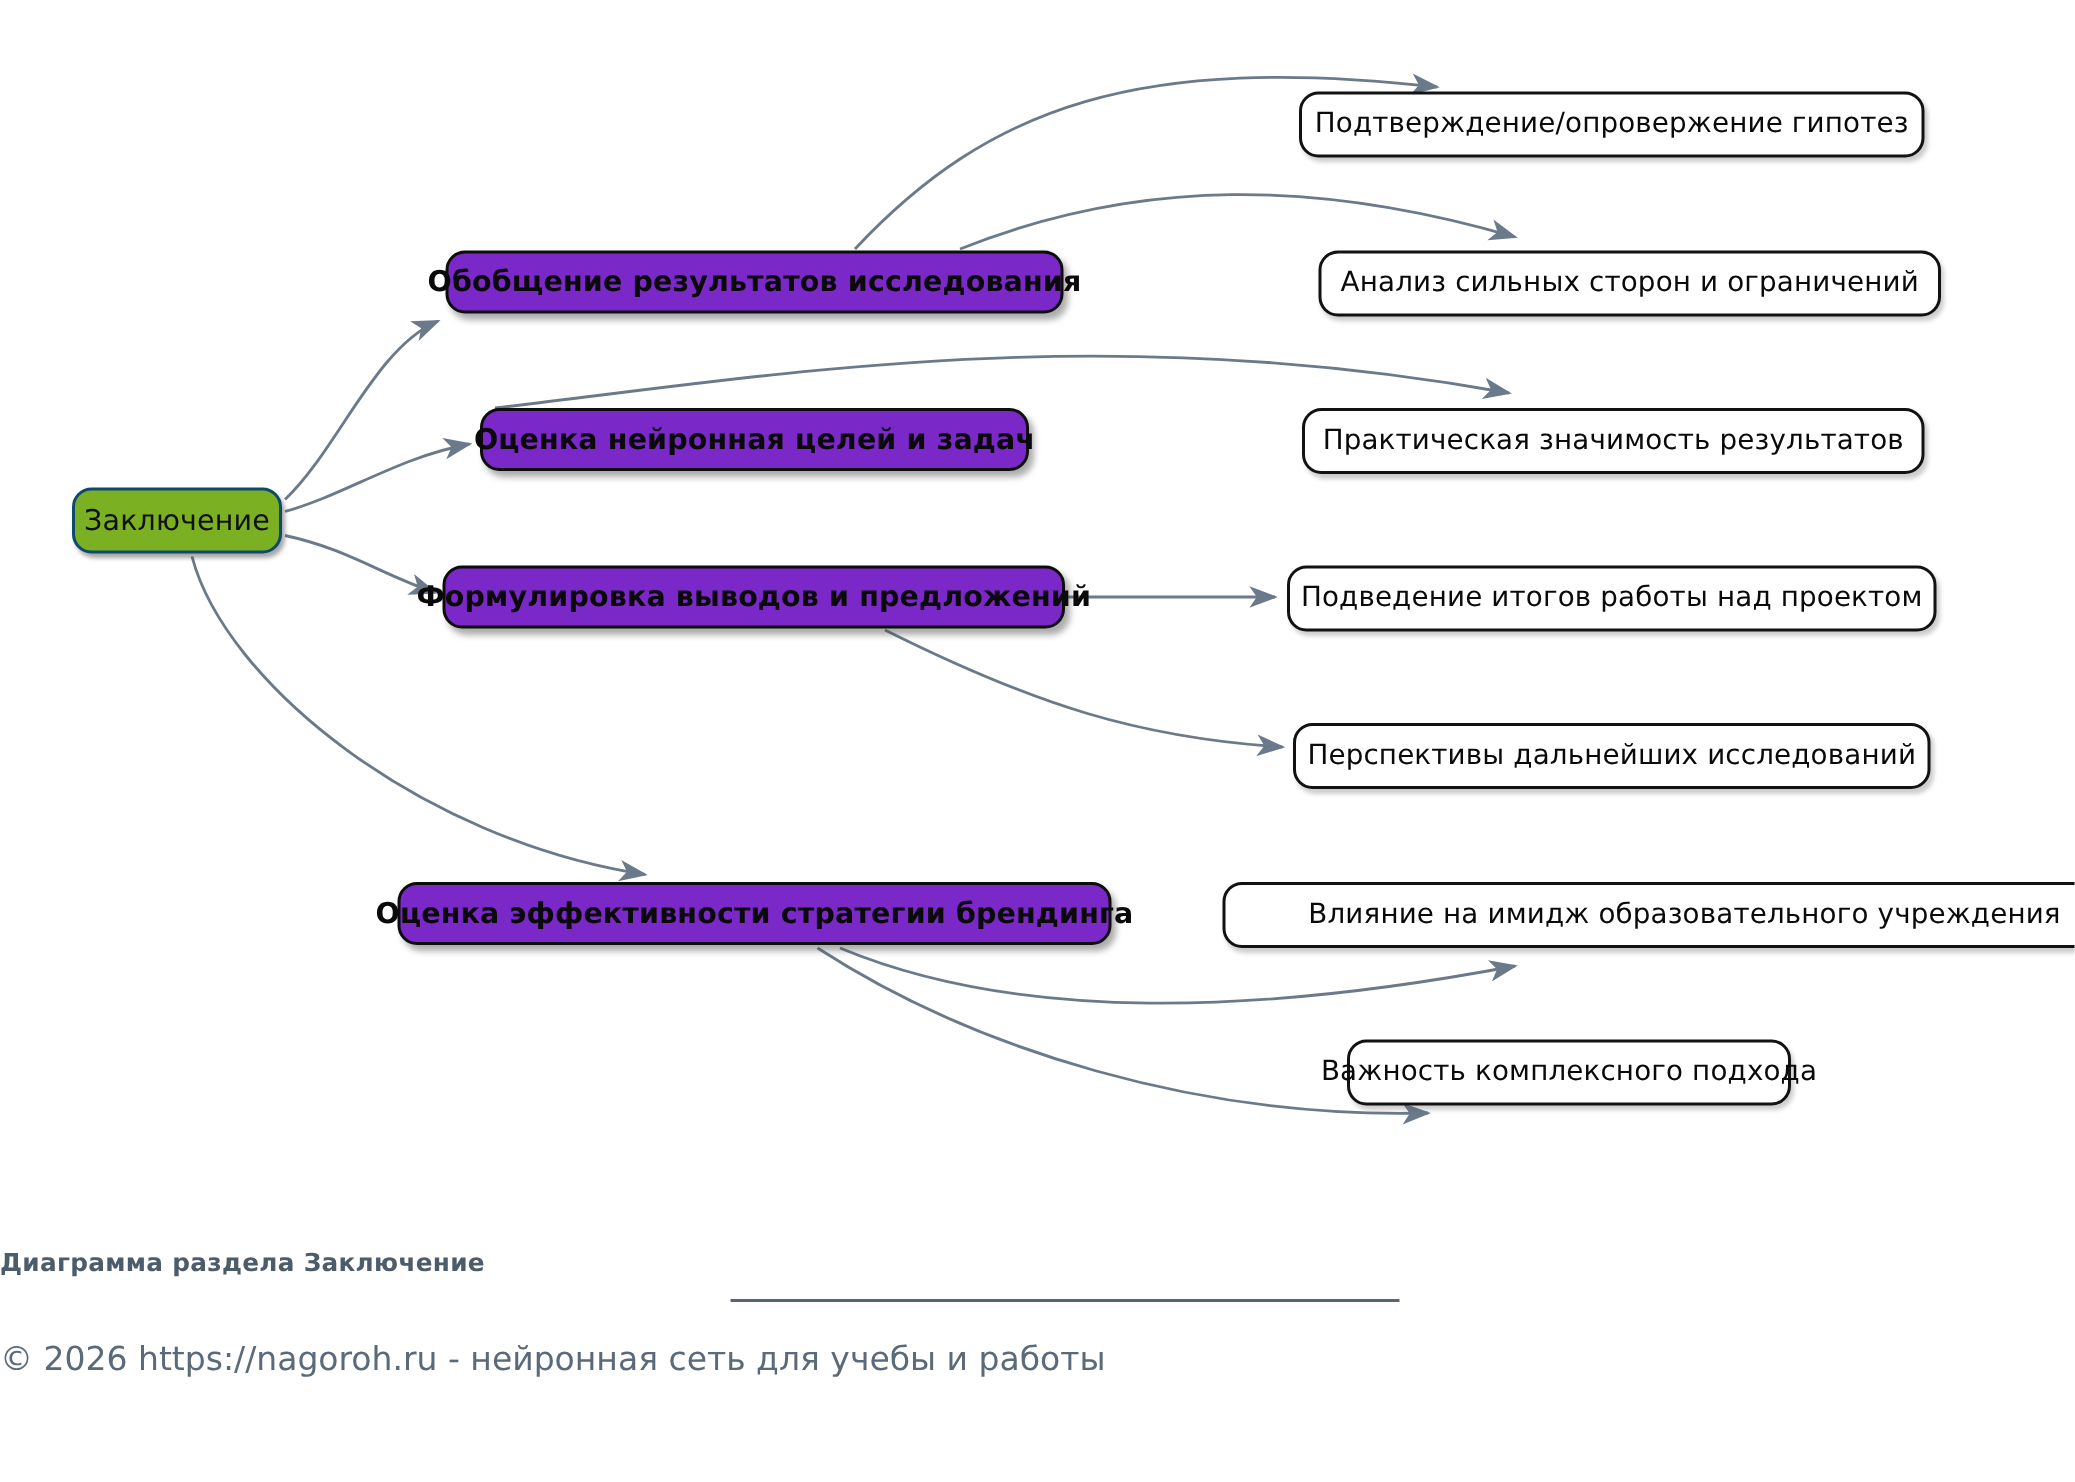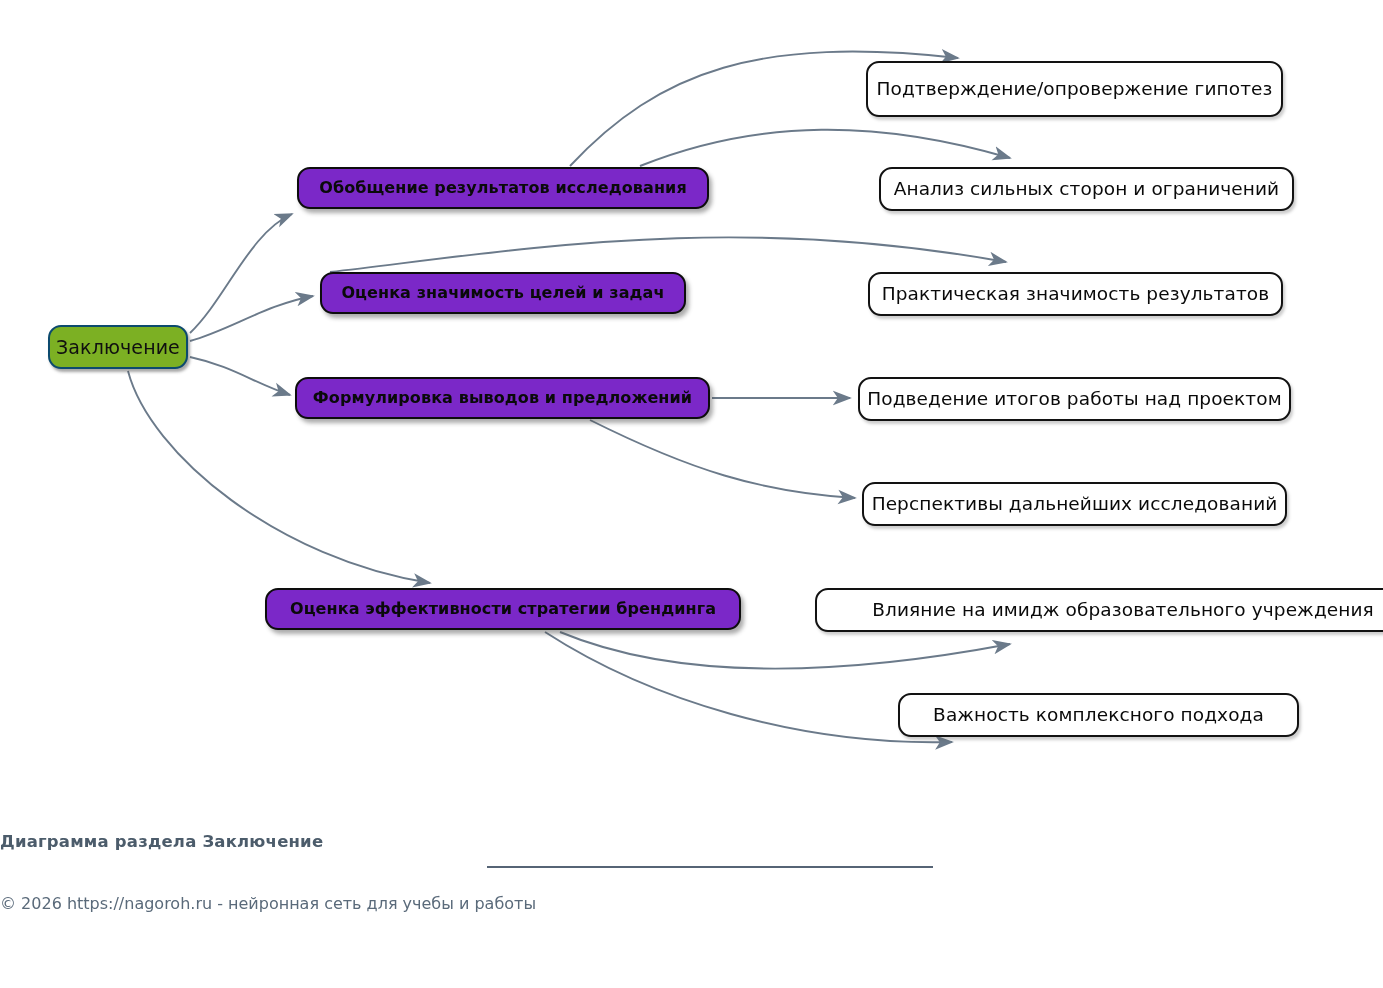--- a/index.html
+++ b/index.html
@@ -26,21 +26,21 @@
     background:#7cb023;
     border:2px solid #0c4a6e;
     color:#101010;
     font-size:19px;
     box-shadow:2px 3px 3px rgba(60,60,60,0.45);
   }
   .node-branch{
     background:#7b28c8;
     border:2px solid #0d0d0d;
     color:#0a0a0a;
-    font-size:16px;
+    font-size:19px;
     font-weight:700;
     box-shadow:3px 4px 4px rgba(70,70,70,0.45);
   }
   .node-leaf{
     background:#ffffff;
     border:2px solid #121212;
     color:#0a0a0a;
     font-size:18.5px;
     box-shadow:2px 3px 3px rgba(90,90,90,0.30);
   }
@@ -56,21 +56,21 @@
     font-weight:700;
     letter-spacing:0.2px;
   }
   .footer-rule{
     position:absolute;
     top:866px;left:487px;width:446px;height:2px;
     background:#566475;
   }
   .footer-copy{
     top:894px;
-    font-size:16px;
+    font-size:22px;
     color:#5a6a7a;
   }
 </style>
 </head>
 <body>
 
 <div id="canvas">
 
   <svg class="edges" viewBox="0 0 1383 988" xmlns="http://www.w3.org/2000/svg">
     <defs>
@@ -94,39 +94,39 @@
 
       <path d="M560,632 C680,682 840,676 1010,644"></path>
       <path d="M545,632 C650,700 800,746 952,742"></path>
     </g>
   </svg>
 
   <div class="node node-root" style="left:48px;top:325px;width:140px;height:44px;">Заключение</div>
 
   <div class="node node-branch" style="left:297px;top:167px;width:412px;height:42px;">Обобщение результатов исследования</div>
 
-  <div class="node node-leaf" style="left:866px;top:61px;width:417px;height:56px;">Подтверждение/опровержение гипотез</div>
+  <div class="node node-leaf" style="left:866px;top:61px;width:417px;height:44px;">Подтверждение/опровержение гипотез</div>
 
   <div class="node node-leaf" style="left:868px;top:167px;width:415px;height:44px;margin-left:11px;">Анализ сильных сторон и ограничений</div>
 
-  <div class="node node-branch" style="left:320px;top:272px;width:366px;height:42px;">Оценка значимость целей и задач</div>
+  <div class="node node-branch" style="left:320px;top:272px;width:366px;height:42px;">Оценка нейронная целей и задач</div>
 
   <div class="node node-leaf" style="left:868px;top:272px;width:415px;height:44px;">Практическая значимость результатов</div>
 
   <div class="node node-branch" style="left:295px;top:377px;width:415px;height:42px;">Формулировка выводов и предложений</div>
 
   <div class="node node-leaf" style="left:858px;top:377px;width:433px;height:44px;">Подведение итогов работы над проектом</div>
 
   <div class="node node-leaf" style="left:862px;top:482px;width:425px;height:44px;">Перспективы дальнейших исследований</div>
 
   <div class="node node-branch" style="left:265px;top:588px;width:476px;height:42px;">Оценка эффективности стратегии брендинга</div>
 
   <div class="node node-leaf" style="left:815px;top:588px;width:616px;height:44px;">Влияние на имидж образовательного учреждения</div>
 
-  <div class="node node-leaf" style="left:898px;top:693px;width:401px;height:44px;">Важность комплексного подхода</div>
+  <div class="node node-leaf" style="left:898px;top:693px;width:296px;height:44px;">Важность комплексного подхода</div>
 
   <div class="footer footer-title">Диаграмма раздела Заключение</div>
 
   <div class="footer-rule"></div>
 
   <div class="footer footer-copy">© 2026 https://nagoroh.ru - нейронная сеть для учебы и работы</div>
 
 </div>
 
 </body></html>

